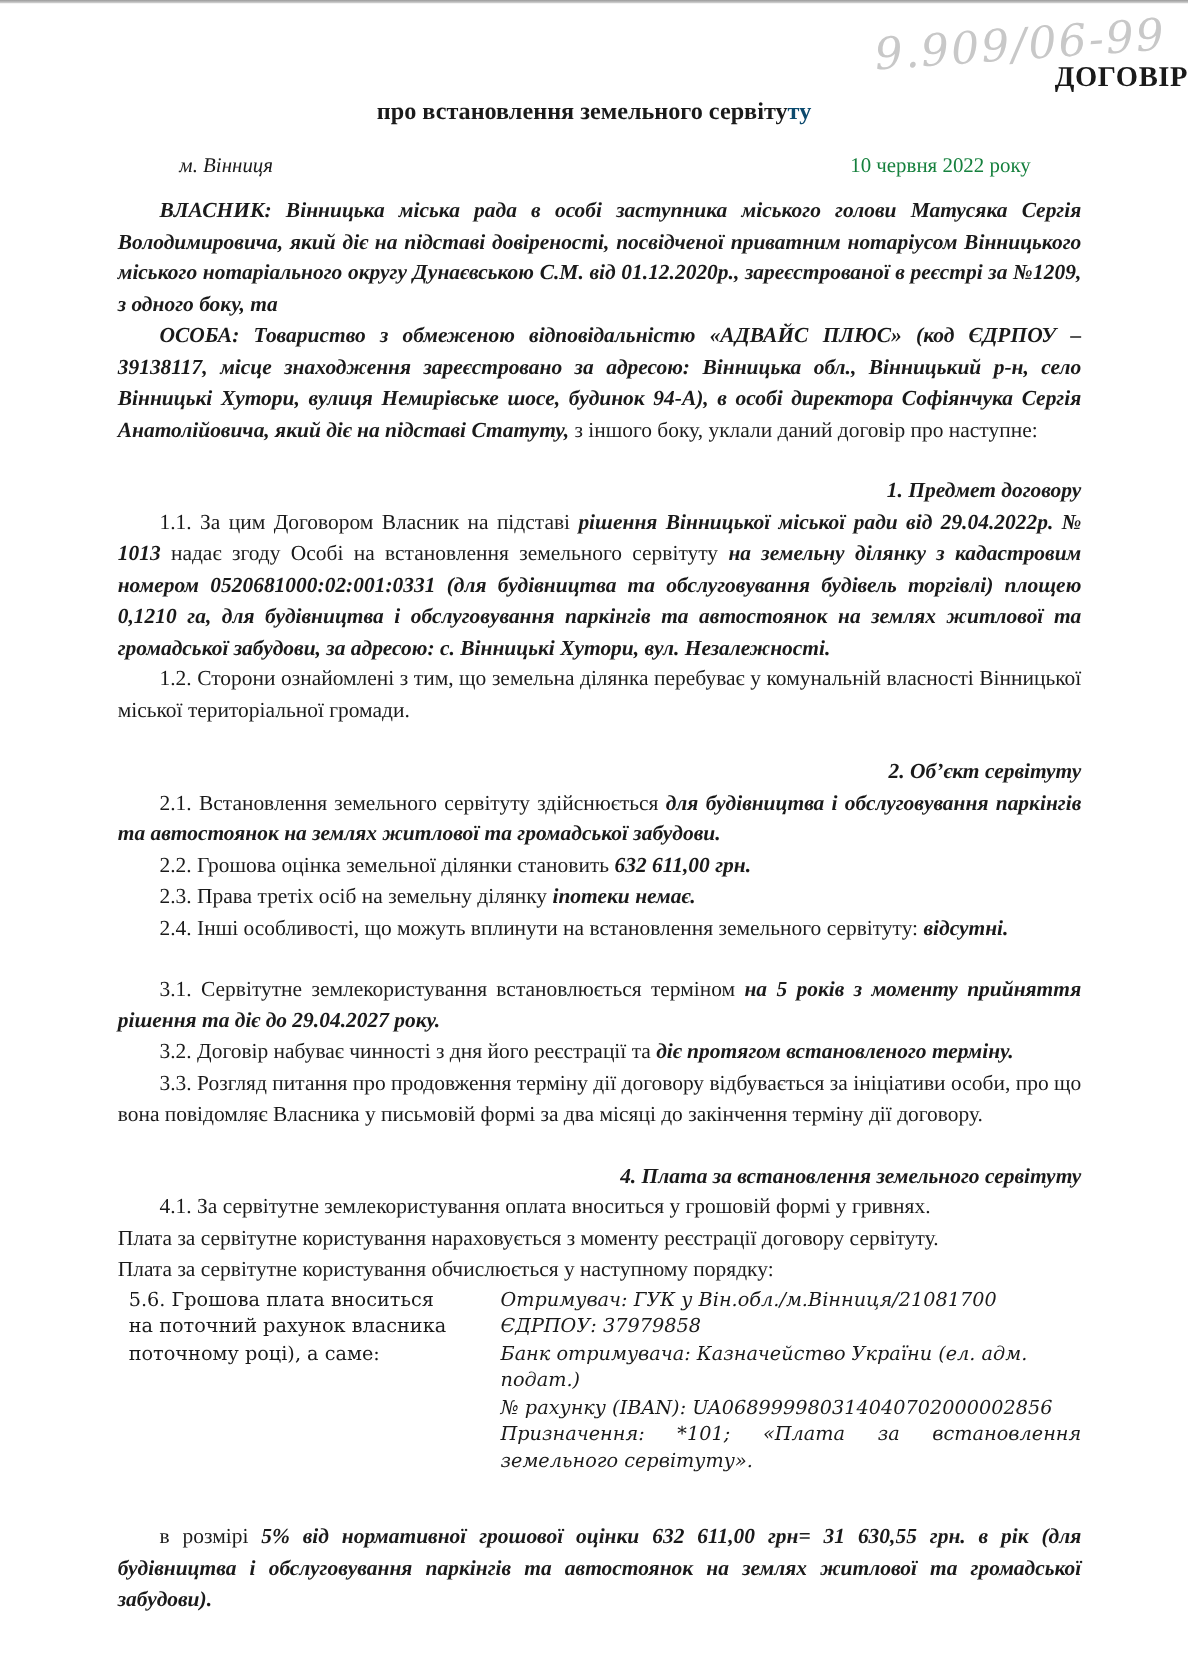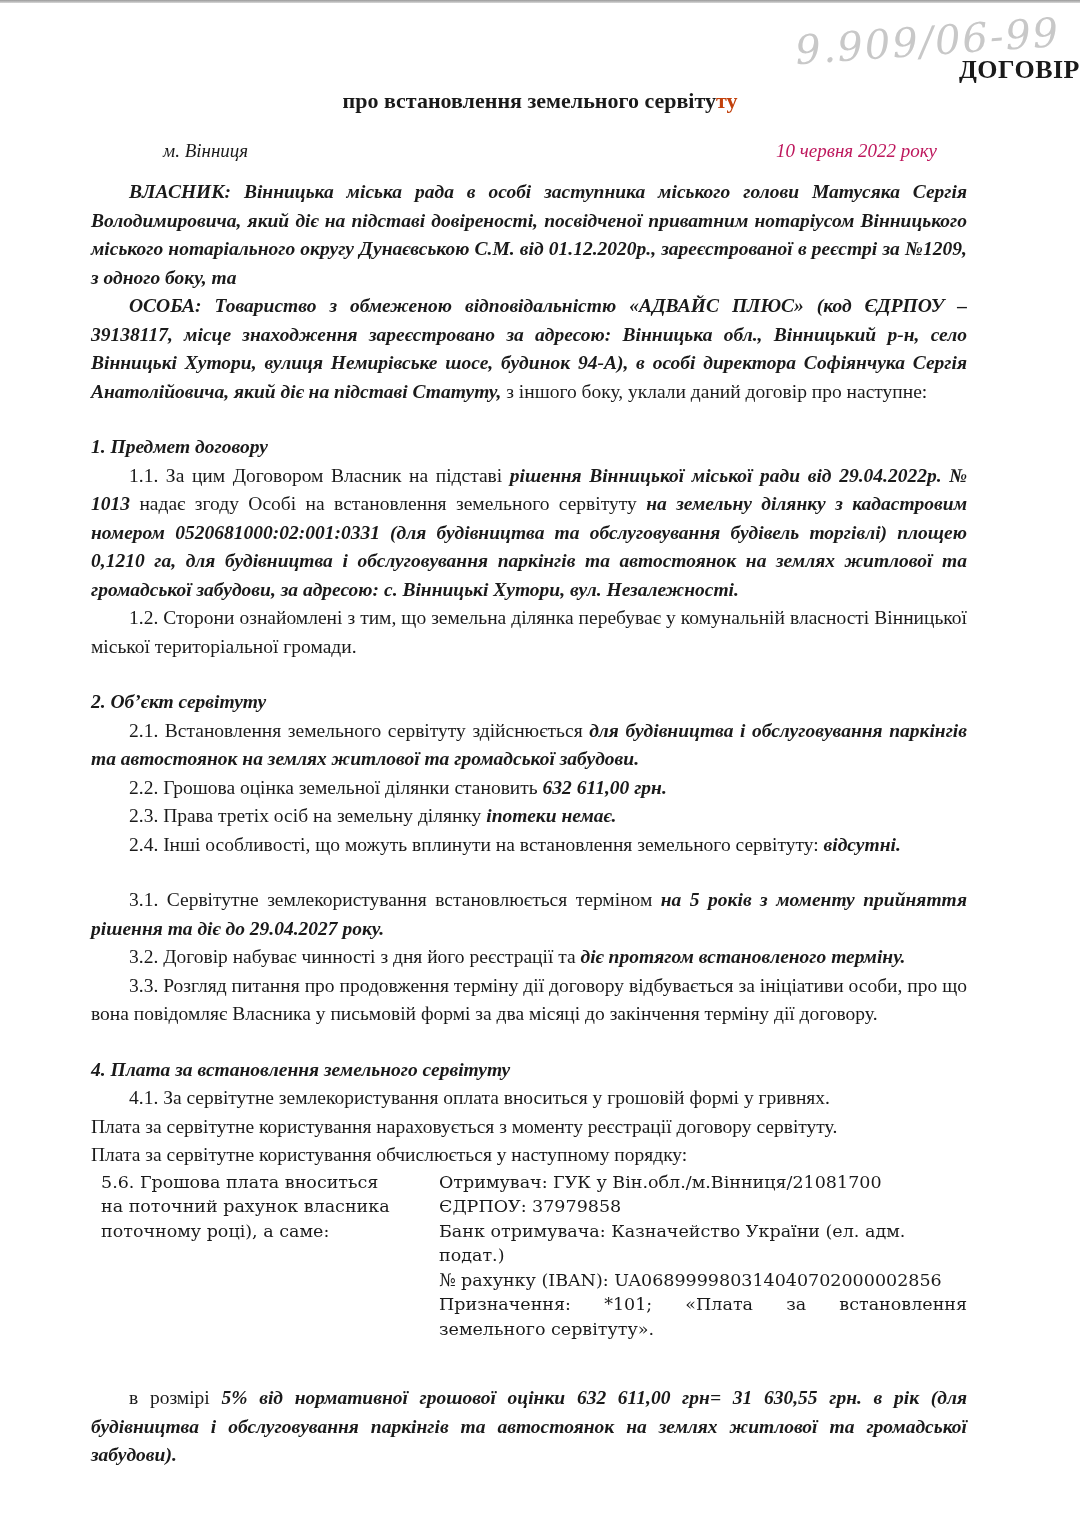--- a/index.html
+++ b/index.html
@@ -20,48 +20,48 @@
   }
   .title {
     position: absolute; left: 0; width: 1080px; top: 55px;
     text-align: right; font-weight: bold; font-size: 26px;
     font-family: "Liberation Serif", serif; letter-spacing: 0.5px;
   }
   .subtitle {
     position: absolute; left: 0; width: 1080px; top: 88px;
     text-align: center; font-weight: bold; font-size: 22px;
   }
-  .subtitle .faded { color: #c2410c; }
+  .subtitle .faded { color: #0c4a6e; }
   .city {
     position: absolute; left: 163px; top: 140px;
     font-style: italic; font-size: 19px;
   }
   .date {
     position: absolute; right: 143px; top: 140px;
-    font-style: italic; font-size: 19px; color: #be185d;
+    font-size: 19px; color: #15803d;
   }
   .body {
-    position: absolute; left: 91px; width: 876px; top: 178px;
+    position: absolute; left: 107px; width: 876px; top: 178px;
     font-size: 19.5px; line-height: 28.5px; text-align: justify;
   }
   .p { margin: 0; text-indent: 38px; }
   .p.noindent { text-indent: 0; }
   .bi { font-weight: bold; font-style: italic; }
   .sec-title {
-    text-align: left; font-weight: bold; font-style: italic;
+    text-align: right; font-weight: bold; font-style: italic;
     margin: 0; text-indent: 0;
   }
   .gap-l { height: 27px; }
   .pay-grid {
     display: grid; grid-template-columns: 348px 528px;
     font-family: "DejaVu Serif", serif; font-size: 17.5px; line-height: 24.5px;
     margin-top: 0;
   }
   .pay-left { padding-left: 10px; }
-  .pay-right { text-align: left; }
+  .pay-right { text-align: left; font-style: italic; }
   .pay-right .just { text-align: justify; }
   .final { margin-top: 43px; }
 </style>
 </head>
 <body>
 
 <div class="scan-border"></div>
 
 <div class="handwritten">9.909/06-99</div>
 

